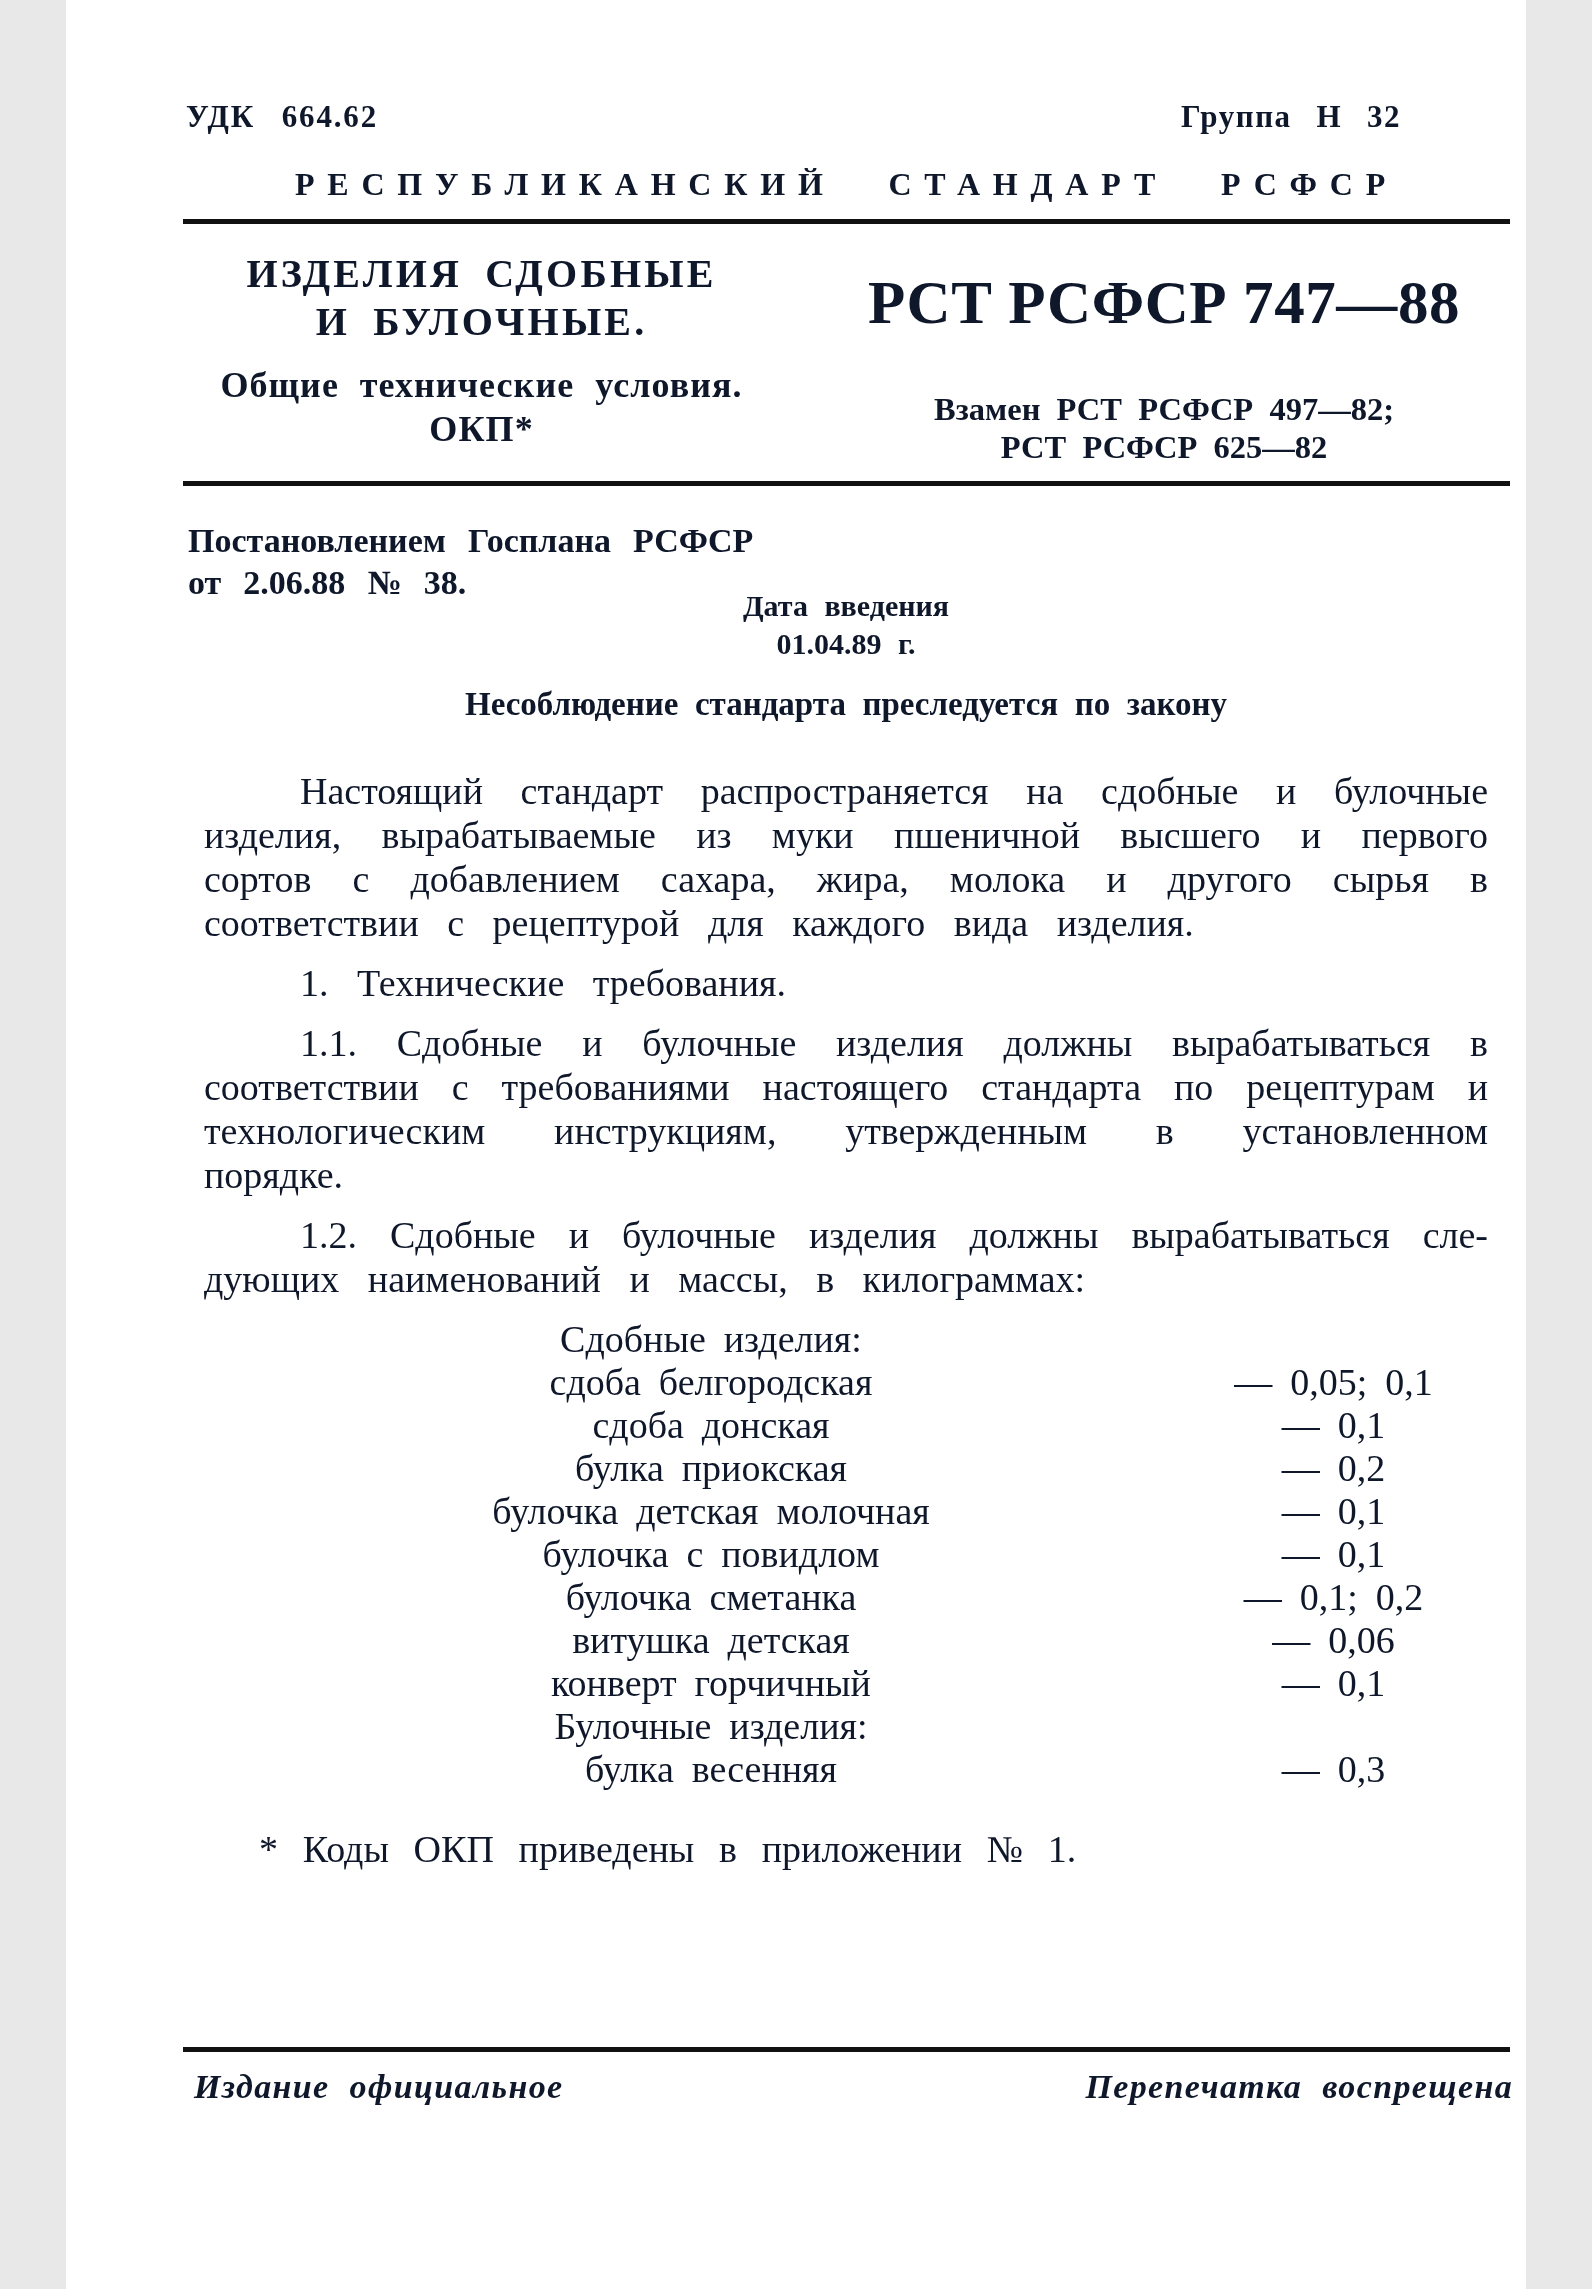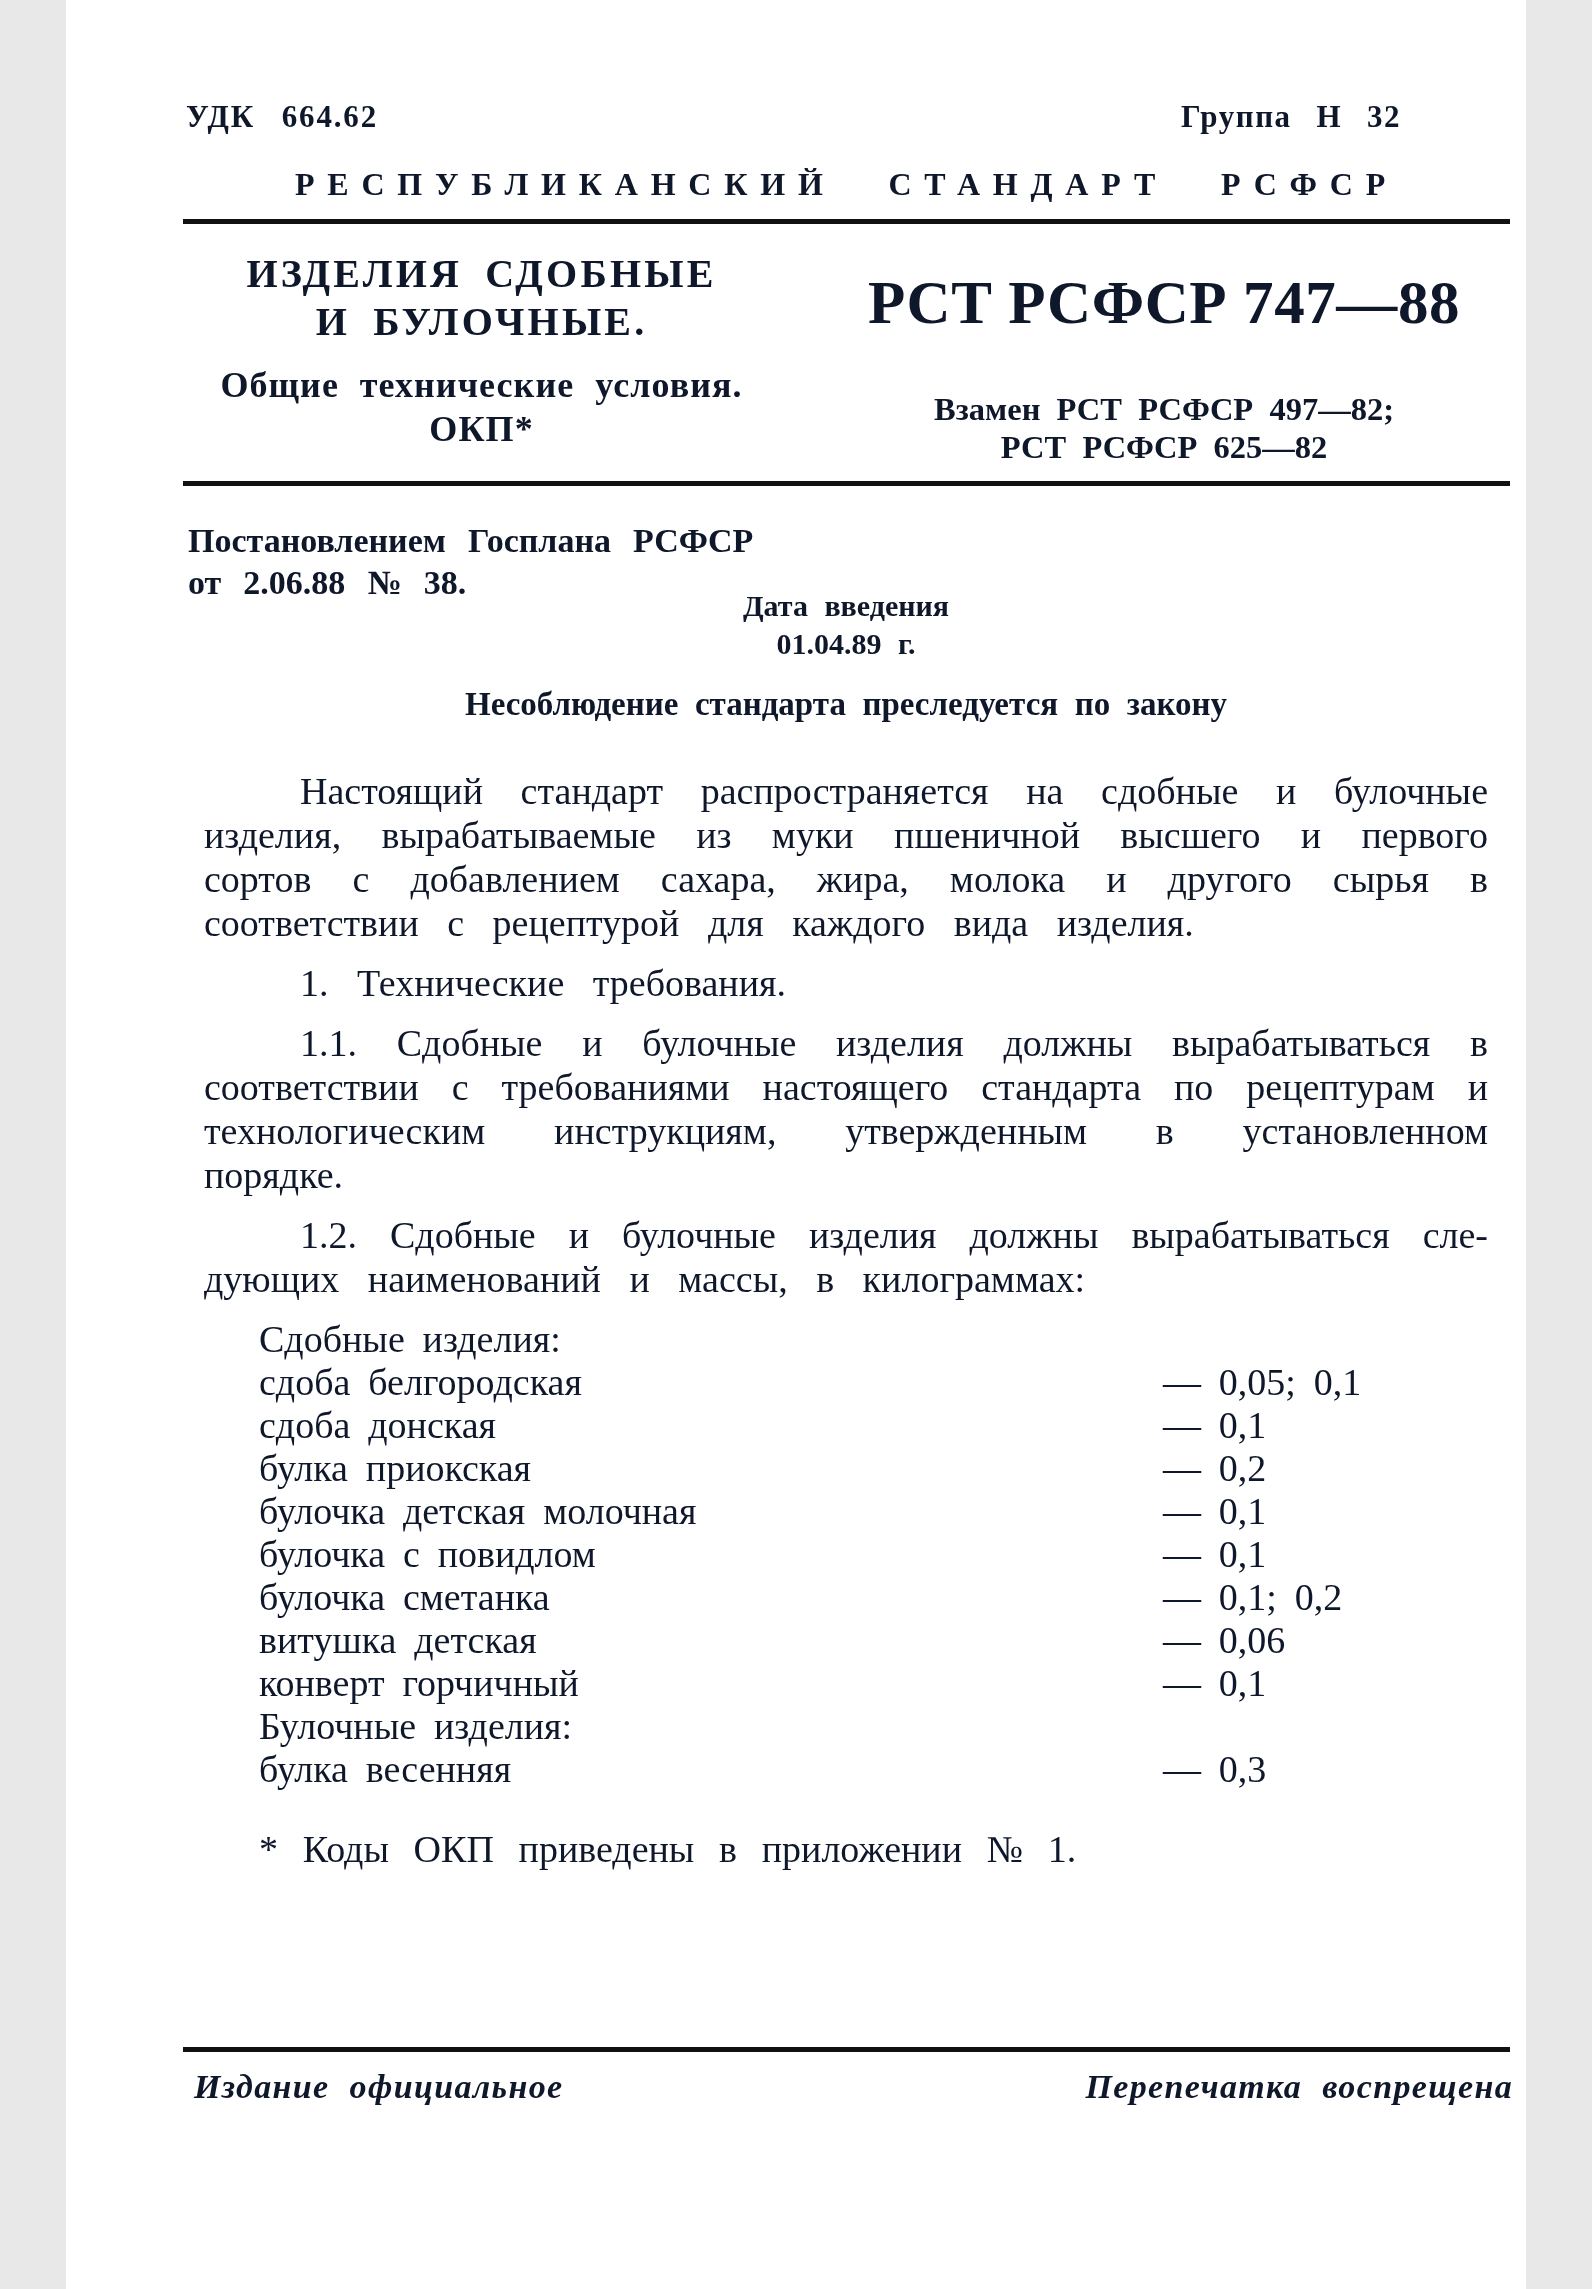--- a/index.html
+++ b/index.html
@@ -96,21 +96,21 @@
     text-align: justify;
     word-spacing: 0.5em;
   }
   .body-text p { margin: 16px; text-indent: 96px; }
 
   
   .plist {
     margin: 17px 0 0 71px;
     font-size: 38px; line-height: 43px;
     word-spacing: 0.22em;
-    text-align: left;
+    text-align: center;
   }
   .prow { display: grid; grid-template-columns: 904px 1fr; }
   .pname { white-space: nowrap; }
   .pval  { white-space: nowrap; }
 
   .footnote {
     margin: 36px 0 0 71px !important;
     text-indent: 0 !important;
     text-align: left;
     word-spacing: 0.4em;

